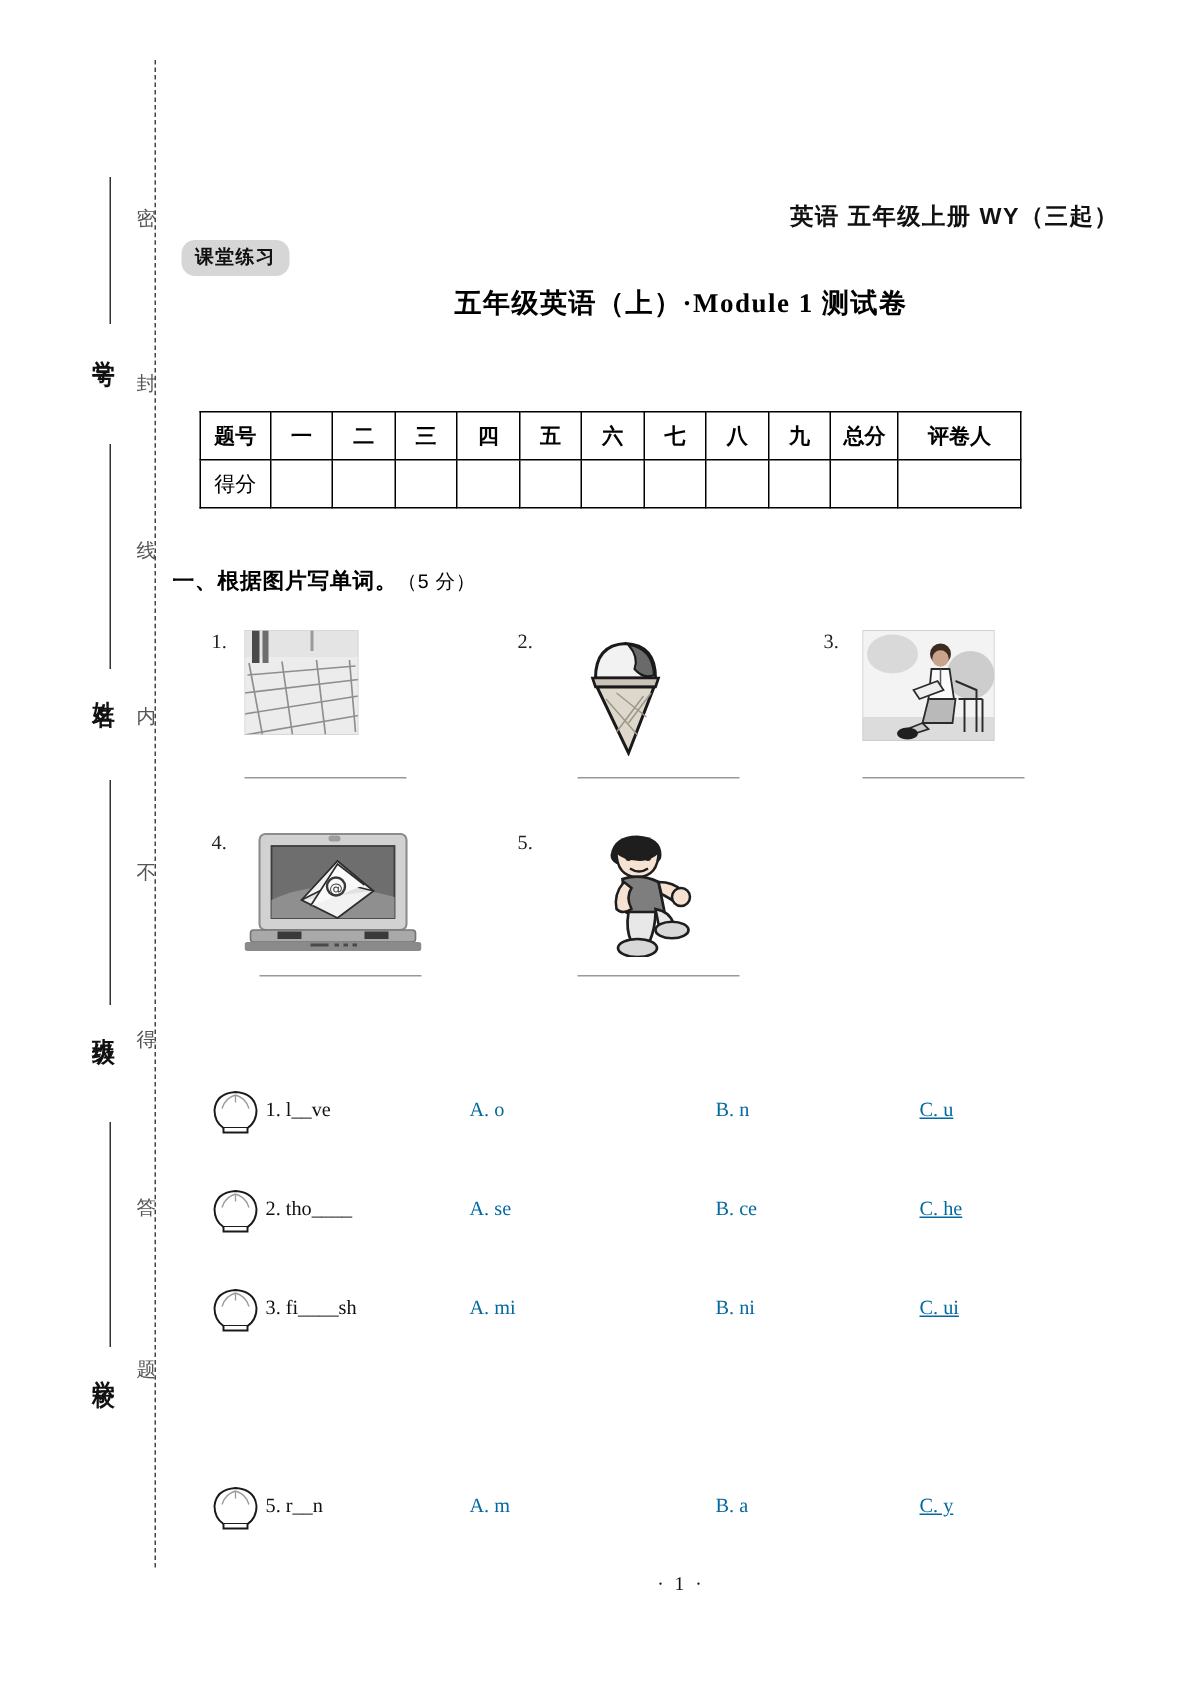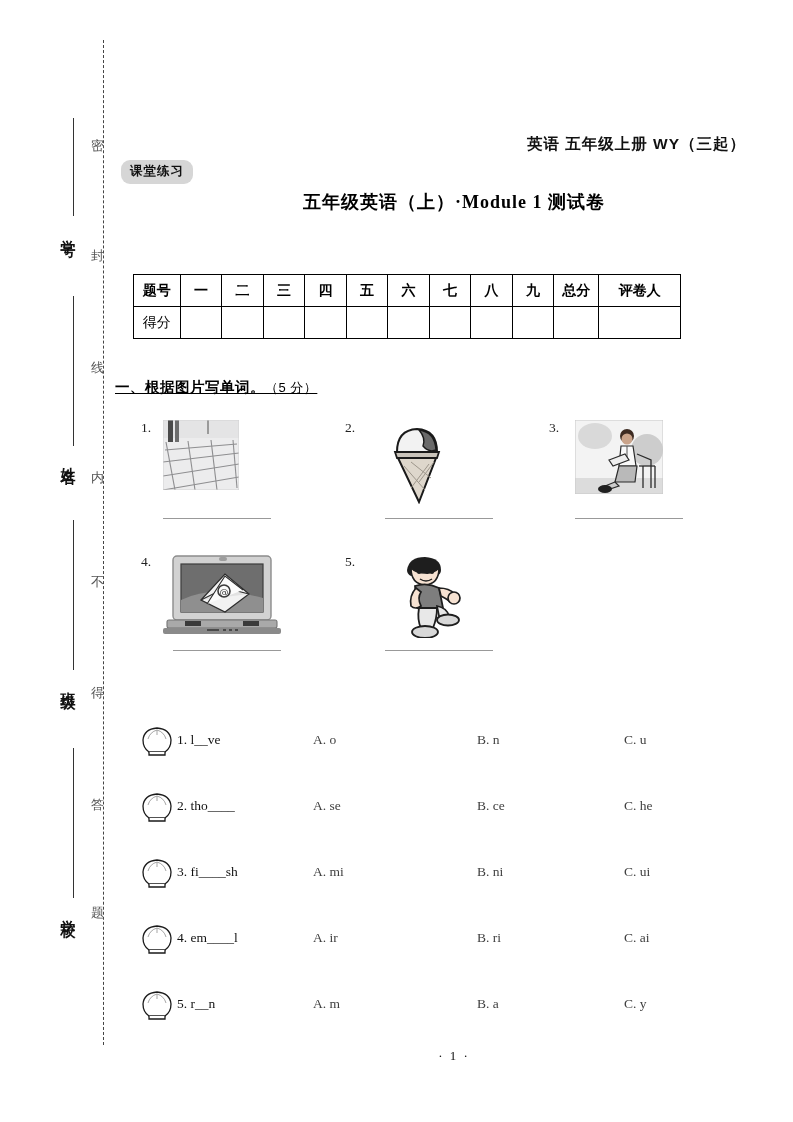--- a/index.html
+++ b/index.html
@@ -114,27 +114,27 @@
   .mc-row { position:absolute; left:0; width:640px; height:30px; }
   .mc-shell { position:absolute; left:25px; top:-3px; }
   .mc-stem {
     position:absolute; left:62px; top:4px;
     font-size:13.5px; color:#111;
     font-family:"Liberation Serif", serif;
     white-space:pre;
   }
   .mc-opt {
     position:absolute; top:4px;
-    font-size:13.5px; color:#404040;
+    font-size:13.5px; color:#0369a1;
     font-family:"Liberation Serif", serif;
     white-space:pre;
   }
   .mc-a { left:198px; }
   .mc-b { left:362px; }
-  .mc-c { left:509px; }
+  .mc-c { left:498px;text-decoration:underline; }
 
   .page-foot {
     position:absolute; left:0; right:0; top:1000px;
     text-align:center;
     font-size:13px; color:#111;
     font-family:"Liberation Serif", serif;
     letter-spacing:2px;
   }
 
   
@@ -200,21 +200,21 @@
       <td></td>
       <td></td>
       <td></td>
       <td></td>
       <td></td>
       <td></td>
     </tr>
   </tbody>
     </table>
 
-  <div class="sec-title" style="top:330px;text-decoration:underline;">
+  <div class="sec-title" style="top:330px;">
     <span>一、根据图片写单词。</span><span class="pts">（5 分）</span>
   </div>
 
   <div class="pic-item" style="left:26px; top:372px;">
     <div class="pic-num">1.</div>
     <div class="pic-box">
       <svg class="ill" width="76" height="70" viewBox="0 0 76 70">
         <rect x="0" y="0" width="76" height="70" fill="#ececed"></rect>
         <rect x="0" y="0" width="76" height="18" fill="#e4e4e5"></rect>
         <rect x="5" y="0" width="5" height="22" fill="#4a4a4a"></rect>
@@ -381,37 +381,20 @@
             <path d="M17 5 L17 10"></path>
         </g>
       </svg>
     </span>
     <span class="mc-stem"><span>3.</span> <span>fi____sh</span></span>
     <span class="mc-opt mc-a">A. mi</span>
     <span class="mc-opt mc-b">B. ni</span>
     <span class="mc-opt mc-c">C. ui</span>
   </div>
 
-  <div class="mc-row" style="top:878px;">
-    <span class="mc-shell">
-      <svg width="34" height="32" viewBox="0 0 34 32">
-        <path d="M17 3 Q4 4 3 15 Q3 23 9 27 L25 27 Q31 23 31 15 Q30 4 17 3 Z" fill="#ffffff" stroke="#1a1a1a" stroke-width="1.3"></path>
-        <path d="M9 27 L9 30 L25 30 L25 27" fill="#ffffff" stroke="#1a1a1a" stroke-width="1.3"></path>
-        <g stroke="#9b9b9b" stroke-width="0.9" fill="none">
-          <path d="M17 5 Q10 7 8 14"></path>
-            <path d="M17 5 Q24 7 26 14"></path>
-            <path d="M17 5 L17 10"></path>
-        </g>
-      </svg>
-    </span>
-    <span class="mc-stem"><span>4.</span> <span>em____l</span></span>
-    <span class="mc-opt mc-a">A. ir</span>
-    <span class="mc-opt mc-b">B. ri</span>
-    <span class="mc-opt mc-c">C. ai</span>
-  </div>
 
   <div class="mc-row" style="top:944px;">
     <span class="mc-shell">
       <svg width="34" height="32" viewBox="0 0 34 32">
         <path d="M17 3 Q4 4 3 15 Q3 23 9 27 L25 27 Q31 23 31 15 Q30 4 17 3 Z" fill="#ffffff" stroke="#1a1a1a" stroke-width="1.3"></path>
         <path d="M9 27 L9 30 L25 30 L25 27" fill="#ffffff" stroke="#1a1a1a" stroke-width="1.3"></path>
         <g stroke="#9b9b9b" stroke-width="0.9" fill="none">
           <path d="M17 5 Q10 7 8 14"></path>
             <path d="M17 5 Q24 7 26 14"></path>
             <path d="M17 5 L17 10"></path>

